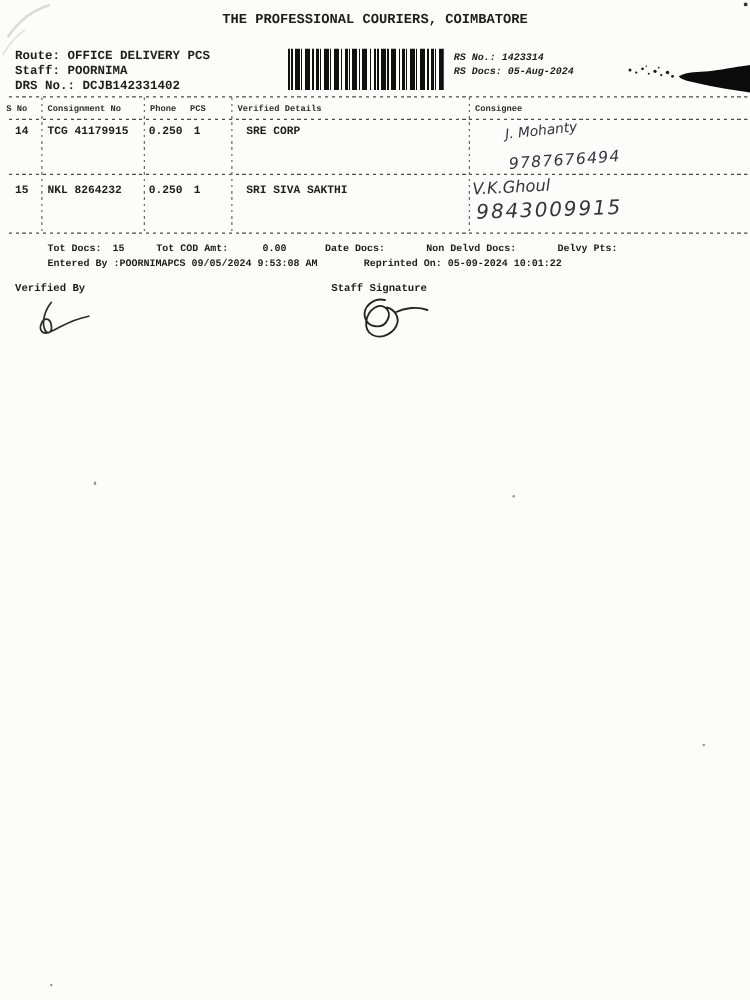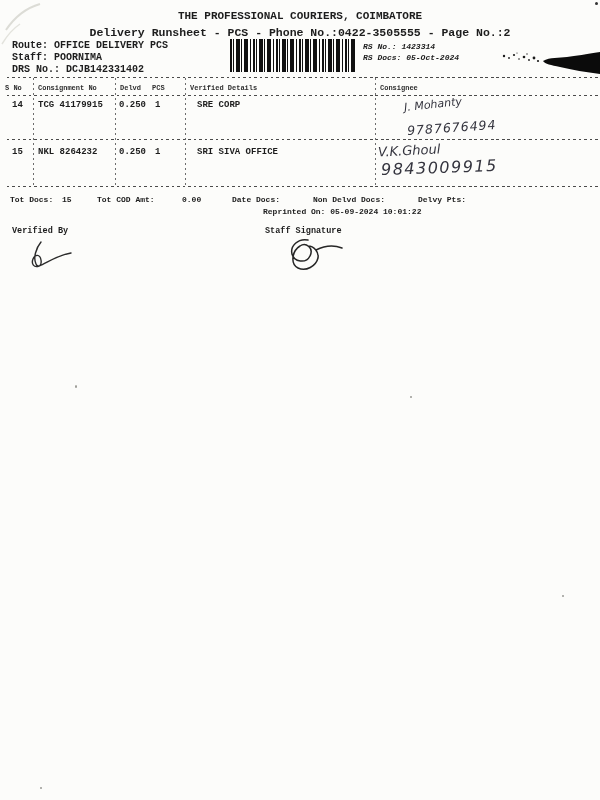--- a/index.html
+++ b/index.html
@@ -9,21 +9,21 @@
     font-family:"Liberation Mono","DejaVu Sans Mono",monospace;
     color:#1d1d1d;
   }
   .print { position:absolute; font-weight:700; white-space:pre; letter-spacing:0; }
   .fs-title { font-size:11px; }
   .fs-sub   { font-size:11.5px; }
   .fs-meta  { font-size:10px; }
   .fs-rs    { font-size:8px;font-style:italic; }
   .fs-th    { font-size:7px;  color:#2e2e2e; }
   .fs-cell  { font-size:9px; }
-  .fs-foot  { font-size:8px; }
+  .fs-foot  { font-size:8px;margin-left:28px; }
   .fs-sign  { font-size:8.5px; }
   .center { left:0; width:600px; text-align:center; }
 
   .hline {
     position:absolute; left:7px; width:591px; height:1.4px;
     background:repeating-linear-gradient(90deg,#4a4a4a 0 2.5px,transparent 2.5px 5.5px);
   }
   .vline {
     position:absolute; top:78px; height:108px; width:1.2px;
     background:repeating-linear-gradient(180deg,#6c6c6c 0 2px,transparent 2px 5px);
@@ -49,30 +49,29 @@
 <body>
 
 <div class="page">
 
   <svg class="svgabs" style="left:0;top:0" width="90" height="60">
     <path d="M6 30 C14 18 26 8 40 4" fill="none" stroke="#dcdcd6" stroke-width="2"></path>
     <path d="M2 44 C8 34 14 28 20 24" fill="none" stroke="#e3e3dd" stroke-width="1.5"></path>
   </svg>
 
   <div class="print fs-title center" style="top:10px">THE PROFESSIONAL COURIERS, COIMBATORE</div>
-  <div class="print fs-sub center" style="top:26px">Delivery Runsheet - PCS - Phone No.:0422-3505555 - Page No.:2</div>
 
   <div class="print fs-meta" style="left:12px;top:40px"><span>Route:</span> <span>OFFICE DELIVERY PCS</span></div>
   <div class="print fs-meta" style="left:12px;top:52px"><span>Staff:</span> <span>POORNIMA</span></div>
   <div class="print fs-meta" style="left:12px;top:64px"><span>DRS No.:</span> <span>DCJB142331402</span></div>
 
   <div class="barcode"></div>
 
   <div class="print fs-rs" style="left:363px;top:42px"><span>RS No.:</span> <span>1423314</span></div>
-  <div class="print fs-rs" style="left:363px;top:53px"><span>RS Docs:</span> <span>05-Oct-2024</span></div>
+  <div class="print fs-rs" style="left:363px;top:53px"><span>RS Docs:</span> <span>05-Aug-2024</span></div>
 
   <svg class="svgabs" style="left:480px;top:40px" width="120" height="42">
     <path d="M63 21 C70 17 79 18 87 17 C96 16 106 14 120 12 L120 34 C106 32 92 30 80 27 C71 25 65 24 63 21 Z" fill="#0b0b0b"></path>
     <g fill="#1c1c1c">
       <circle cx="24" cy="16" r="1.2"></circle>
         <circle cx="29" cy="18" r="0.9"></circle>
       <circle cx="34" cy="15" r="1.1"></circle>
         <circle cx="39" cy="19" r="0.8"></circle>
       <circle cx="44" cy="17" r="1.3"></circle>
         <circle cx="49" cy="20" r="0.9"></circle>
@@ -88,53 +87,54 @@
   <div class="hline" style="top:95px"></div>
   <div class="hline" style="top:139px"></div>
   <div class="hline" style="top:186px"></div>
   <div class="vline" style="left:33px"></div>
   <div class="vline" style="left:115px"></div>
   <div class="vline" style="left:185px"></div>
   <div class="vline" style="left:375px"></div>
 
   <div class="print fs-th" style="left:5px;top:84px">S No</div>
   <div class="print fs-th" style="left:38px;top:84px">Consignment No</div>
-  <div class="print fs-th" style="left:120px;top:84px">Delvd</div>
+  <div class="print fs-th" style="left:120px;top:84px">Phone</div>
   <div class="print fs-th" style="left:152px;top:84px">PCS</div>
   <div class="print fs-th" style="left:190px;top:84px">Verified Details</div>
   <div class="print fs-th" style="left:380px;top:84px">Consignee</div>
 
   <div>
     <div class="print fs-cell" style="left:12px;top:100px">14</div>
     <div class="print fs-cell" style="left:38px;top:100px">TCG 41179915</div>
     <div class="print fs-cell" style="left:119px;top:100px">0.250</div>
     <div class="print fs-cell" style="left:155px;top:100px">1</div>
     <div class="print fs-cell" style="left:197px;top:100px">SRE CORP</div>
     <div class="hand" style="left:404px;top:98px;font-size:11px;transform:rotate(-6deg)">J. Mohanty</div>
     <div class="hand" style="left:407px;top:120px;font-size:12.5px;letter-spacing:1px;transform:rotate(-4deg)">9787676494</div>
   </div>
 
   <div>
     <div class="print fs-cell" style="left:12px;top:147px">15</div>
     <div class="print fs-cell" style="left:38px;top:147px">NKL 8264232</div>
     <div class="print fs-cell" style="left:119px;top:147px">0.250</div>
     <div class="print fs-cell" style="left:155px;top:147px">1</div>
-    <div class="print fs-cell" style="left:197px;top:147px">SRI SIVA OFFICE</div>
+    <div class="print fs-cell" style="left:197px;top:147px">SRI SIVA SAKTHI</div>
     <div class="hand" style="left:378px;top:143px;font-size:13px;transform:rotate(-3deg)">V.K.Ghoul</div>
     <div class="hand" style="left:381px;top:158px;font-size:16px;letter-spacing:1.5px;transform:rotate(-2deg)">9843009915</div>
   </div>
 
   <div class="print fs-foot" style="left:10px;top:195px">Tot Docs:</div>
   <div class="print fs-foot" style="left:62px;top:195px">15</div>
   <div class="print fs-foot" style="left:97px;top:195px">Tot COD Amt:</div>
   <div class="print fs-foot" style="left:182px;top:195px">0.00</div>
   <div class="print fs-foot" style="left:232px;top:195px">Date Docs:</div>
   <div class="print fs-foot" style="left:313px;top:195px">Non Delvd Docs:</div>
   <div class="print fs-foot" style="left:418px;top:195px">Delvy Pts:</div>
 
+  <div class="print fs-foot" style="left:10px;top:207px">Entered By :POORNIMAPCS 09/05/2024 9:53:08 AM</div>
   <div class="print fs-foot" style="left:263px;top:207px">Reprinted On: 05-09-2024 10:01:22</div>
 
   <div class="print fs-sign" style="left:12px;top:226px">Verified By</div>
   <div class="print fs-sign" style="left:265px;top:226px">Staff Signature</div>
 
   <svg class="svgabs" style="left:25px;top:236px" width="52" height="38">
     <path d="M16 6 C11 12 8 22 11 28 C13 32 17 30 16 24 C15 18 10 18 8 23 C6 28 9 32 14 30 C22 27 30 20 46 17" fill="none" stroke="#2b2b2b" stroke-width="1.4" stroke-linecap="round"></path>
   </svg>
   <svg class="svgabs" style="left:278px;top:232px" width="66" height="42">
     <path d="M30 8 C20 6 12 14 14 22 C16 30 28 32 32 24 C36 16 28 10 22 14 C14 19 12 32 20 36 C28 40 38 34 40 26 C41 20 36 14 30 14 M38 18 C46 14 56 13 64 16" fill="none" stroke="#262626" stroke-width="1.5" stroke-linecap="round"></path>

